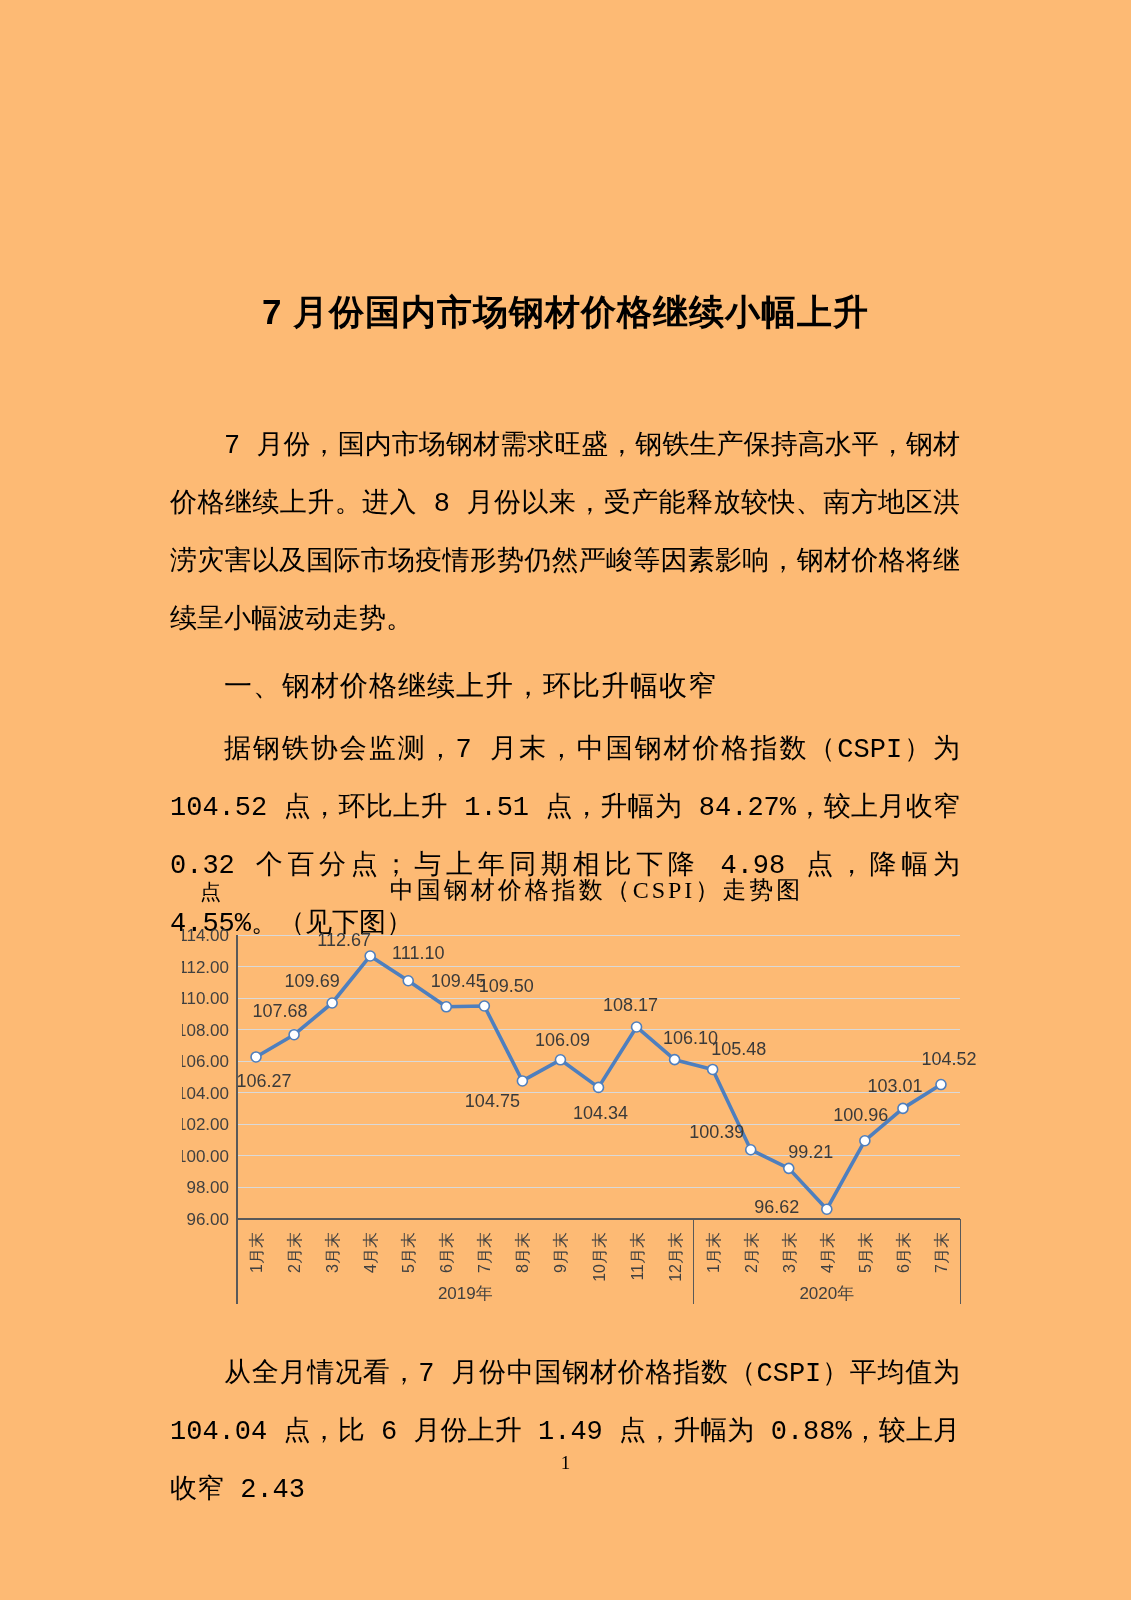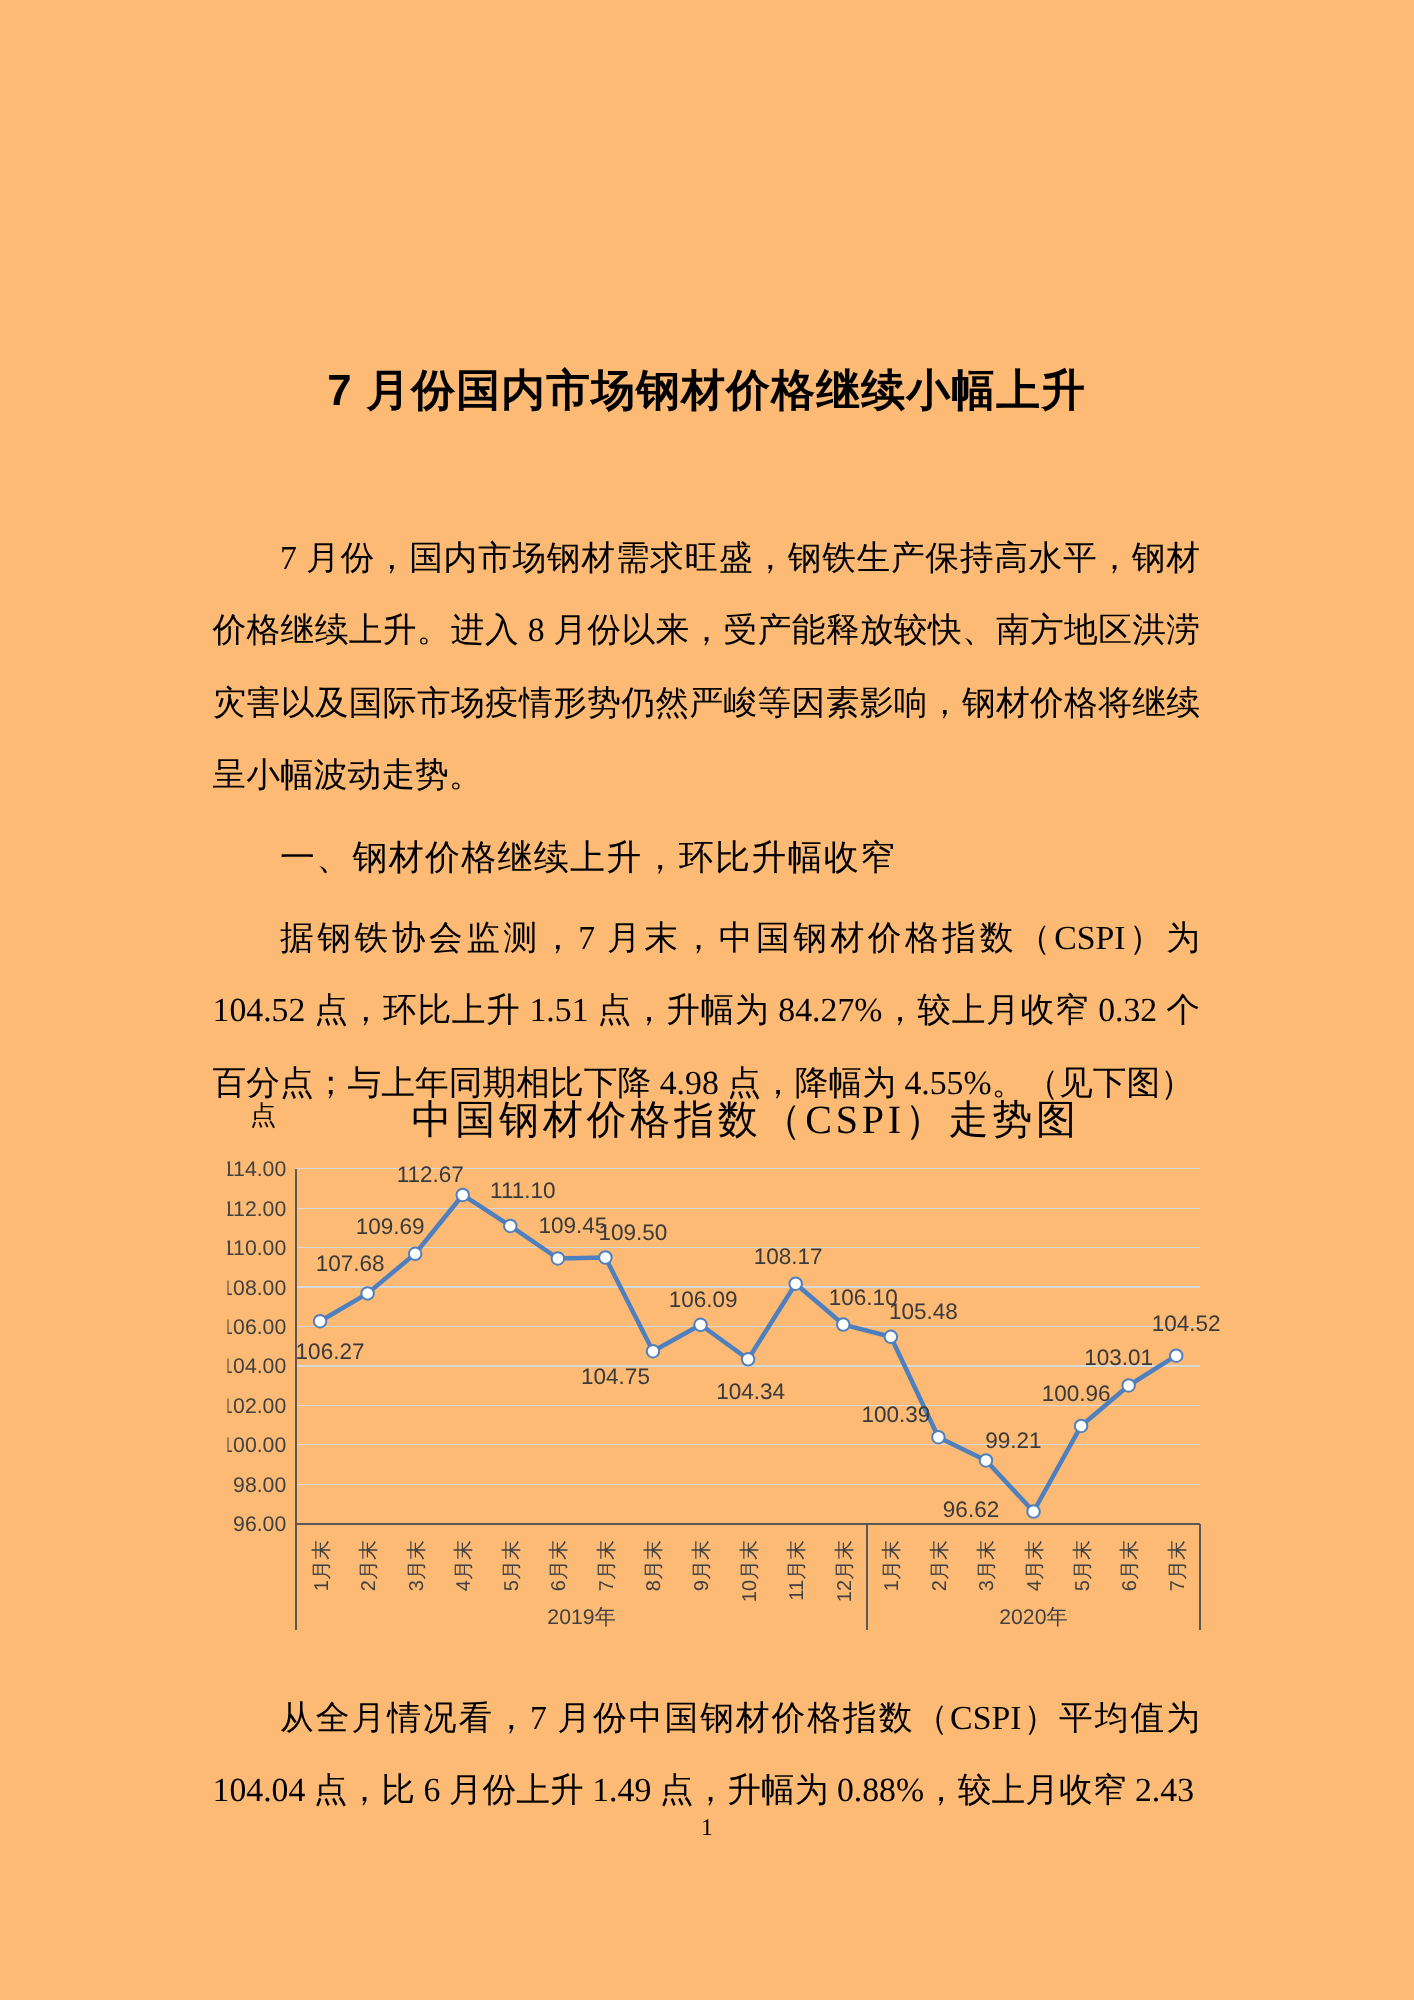--- a/index.html
+++ b/index.html
@@ -11,35 +11,36 @@
   .doc-title{
     position:absolute;top:266px;left:0;width:100%;text-align:center;
     font-family:"Liberation Sans","DejaVu Sans",sans-serif;
     font-weight:bold;font-size:35px;letter-spacing:1px;
   }
   .para{
     position:absolute;left:170px;width:790px;
     font-size:27px;line-height:58px;
     text-align:justify;text-justify:inter-character;
     text-indent:54px;
+    font-family:Liberation Mono, monospace;
   }
   .para-intro{top:390px;}
   .section-heading{
     position:absolute;left:224px;top:644px;
     font-family:"Liberation Sans","DejaVu Sans",sans-serif;
     font-weight:normal;font-size:28px;letter-spacing:1px;
   }
   .para-section1{top:694px;}
   .chart-unit{
     position:absolute;left:200px;top:878px;
     font-size:21px;
   }
   .chart-title{
     position:absolute;left:233px;top:874px;width:727px;
-    text-align:center;font-size:32px;letter-spacing:3px;
+    text-align:center;font-size:24px;letter-spacing:3px;
   }
   .chart-svg{position:absolute;left:182px;top:912px;}
   .para-after-chart{top:1318px;}
   .page-number{
     position:absolute;top:1452px;left:0;width:100%;
     text-align:center;font-size:19px;
   }
   
   .ytick{font-family:"Liberation Sans","DejaVu Sans",sans-serif;font-size:17px;fill:#404040;}
   .dlabel{font-family:"Liberation Sans","DejaVu Sans",sans-serif;font-size:18px;fill:#3a3a3a;}

